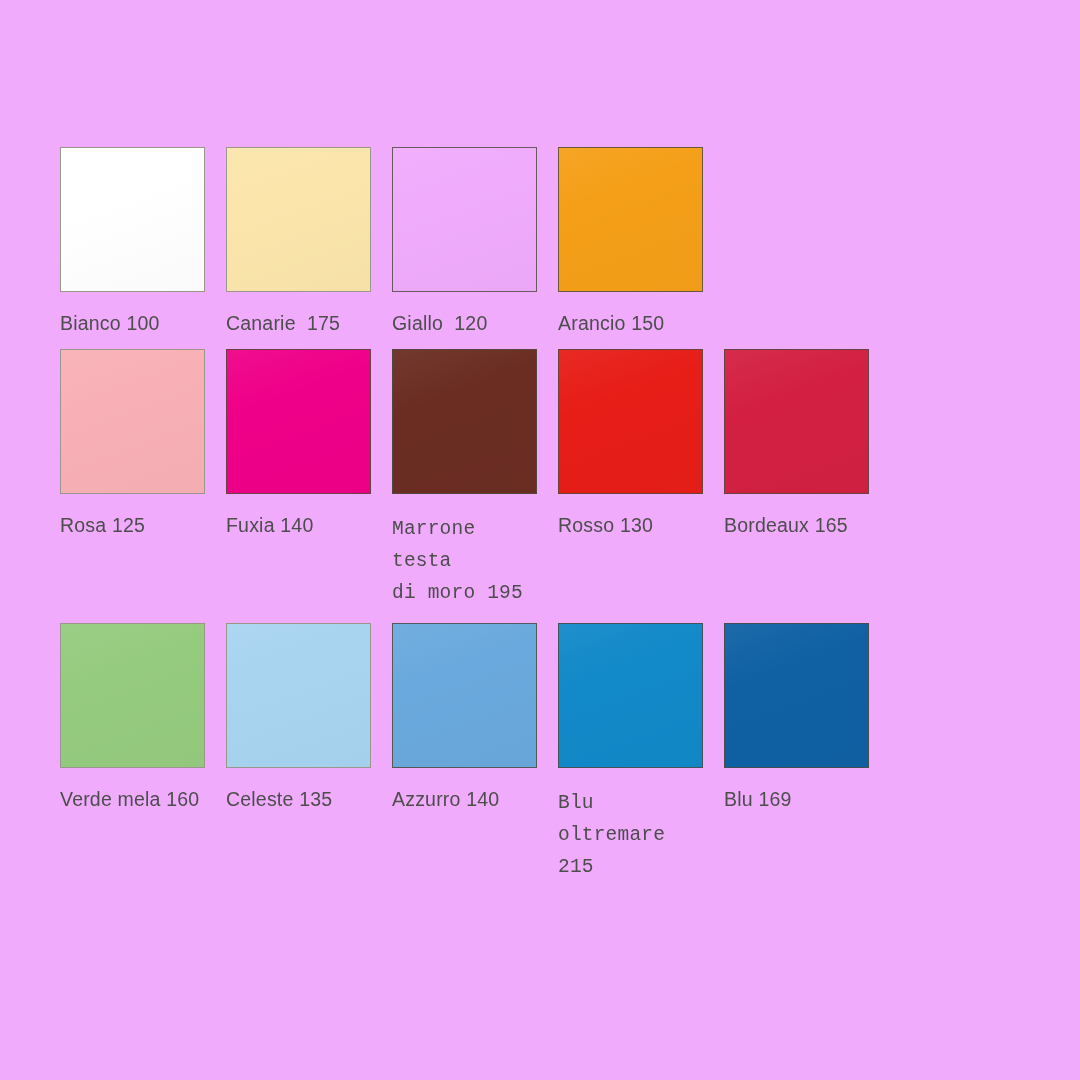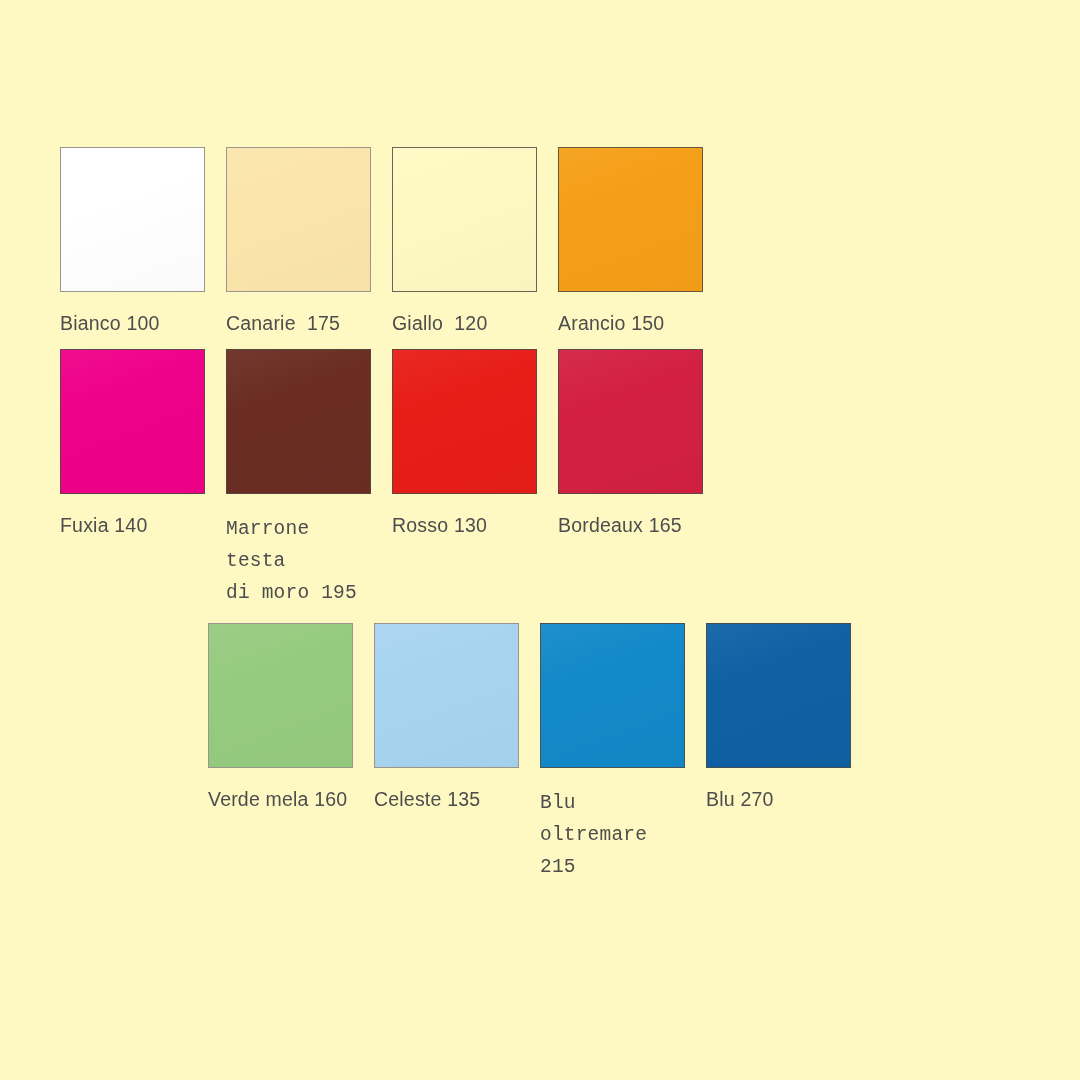--- a/index.html
+++ b/index.html
@@ -11,39 +11,39 @@
     height: 1080px;
     background: #fdfdfb;
     font-family: "Liberation Sans", sans-serif;
     overflow: hidden;
   }
 
   #palette-sheet {
     position: relative;
     width: 1080px;
     height: 1080px;
-    background: #fef9c3;
+    background: #f0abfc;
   }
 
   #swatch-grid {
     position: absolute;
     left: 60px;
     top: 147px;
     width: 960px;
   }
 
   .palette-row {
     display: flex;
     flex-direction: row;
     align-items: flex-start;
   }
 
   .row-1 { margin-bottom: 14px; }
   .row-2 { margin-bottom: 14px; }
-  .row-3 { margin-bottom: 2px; justify-content: center; }
+  .row-3 { margin-bottom: 2px; }
   .row-4 { margin-bottom: 0; }
 
   .swatch-cell {
     width: 166px;
     box-sizing: border-box;
     padding-right: 21px;
   }
 
   .swatch-chip {
     width: 145px;
@@ -105,20 +105,24 @@
         <div class="swatch-label">Giallo  120</div>
       </div>
       <div class="swatch-cell">
         <div class="swatch-chip" style="background-color: rgb(245, 159, 24);"></div>
         <div class="swatch-label">Arancio 150</div>
       </div>
     </div>
 
     <div class="palette-row row-2">
       <div class="swatch-cell">
+        <div class="swatch-chip light-chip" style="background-color: rgb(248, 176, 182);"></div>
+        <div class="swatch-label">Rosa 125</div>
+      </div>
+      <div class="swatch-cell">
         <div class="swatch-chip" style="background-color: rgb(239, 0, 136);"></div>
         <div class="swatch-label">Fuxia 140</div>
       </div>
       <div class="swatch-cell">
         <div class="swatch-chip" style="background-color: rgb(107, 45, 34);"></div>
         <div class="swatch-label two-line">Marrone testa
 di moro 195</div>
       </div>
       <div class="swatch-cell">
         <div class="swatch-chip" style="background-color: rgb(231, 29, 24);"></div>
@@ -133,25 +137,29 @@
     <div class="palette-row row-3">
       <div class="swatch-cell">
         <div class="swatch-chip light-chip" style="background-color: rgb(149, 203, 127);"></div>
         <div class="swatch-label">Verde mela 160</div>
       </div>
       <div class="swatch-cell">
         <div class="swatch-chip light-chip" style="background-color: rgb(168, 212, 240);"></div>
         <div class="swatch-label">Celeste 135</div>
       </div>
       <div class="swatch-cell">
+        <div class="swatch-chip" style="background-color: rgb(106, 169, 221);"></div>
+        <div class="swatch-label">Azzurro 140</div>
+      </div>
+      <div class="swatch-cell">
         <div class="swatch-chip" style="background-color: rgb(18, 137, 201);"></div>
         <div class="swatch-label two-line">Blu oltremare
 215</div>
       </div>
       <div class="swatch-cell">
         <div class="swatch-chip" style="background-color: rgb(15, 97, 164);"></div>
-        <div class="swatch-label">Blu 270</div>
+        <div class="swatch-label">Blu 169</div>
       </div>
     </div>
 
 
   </div>
 </div>
 
 </body></html>

